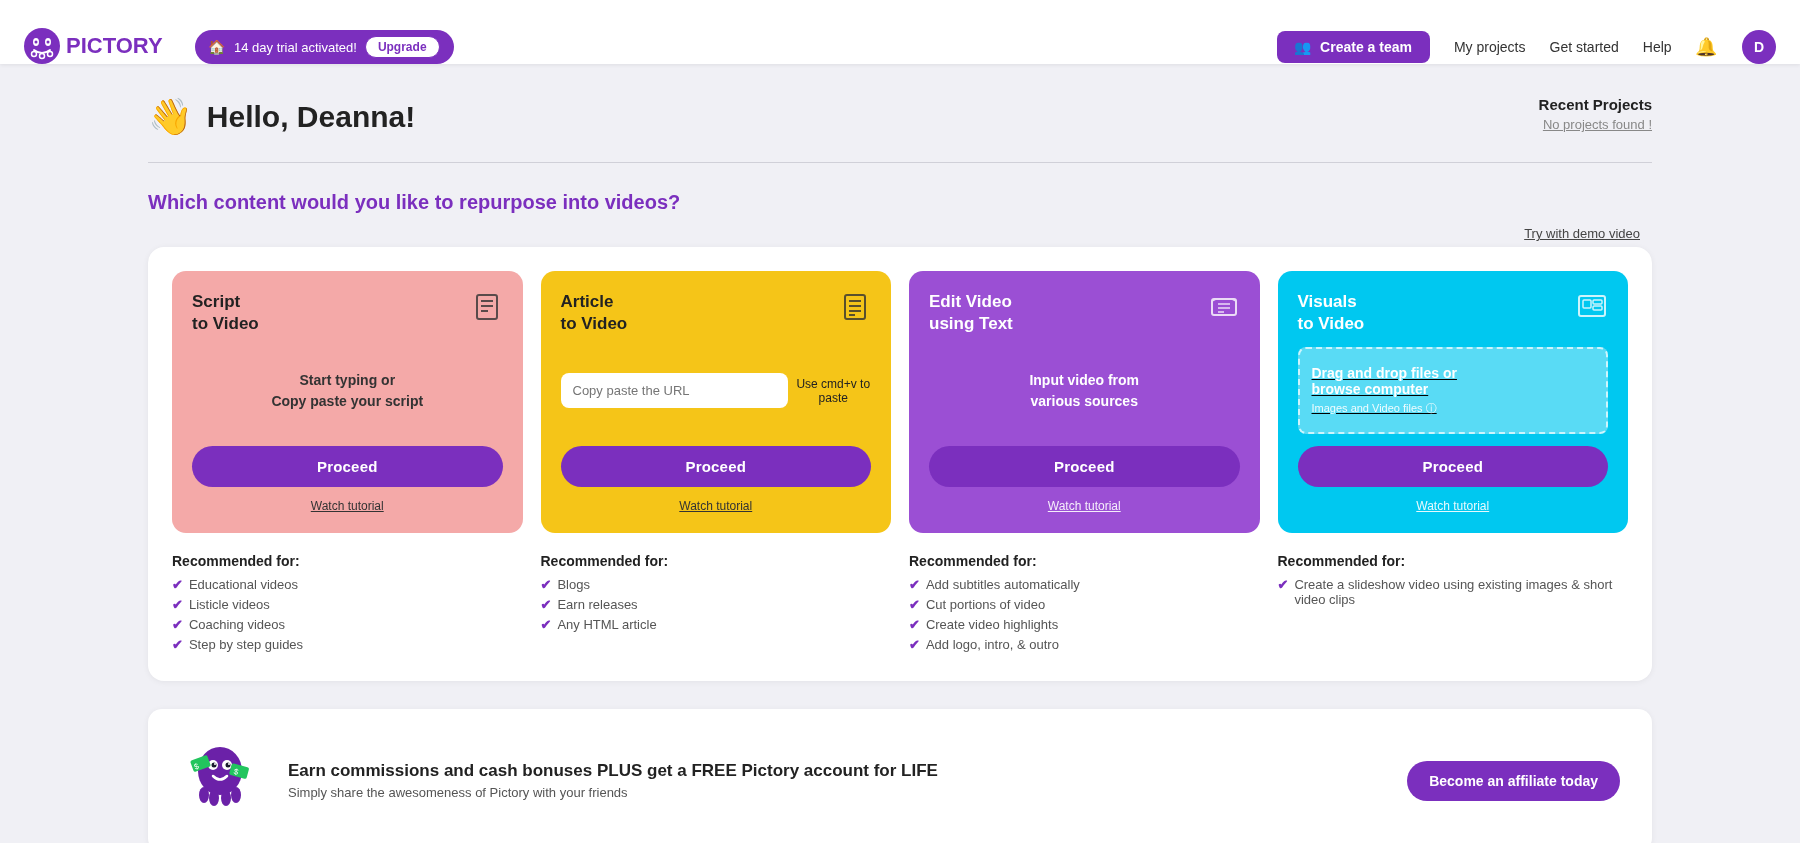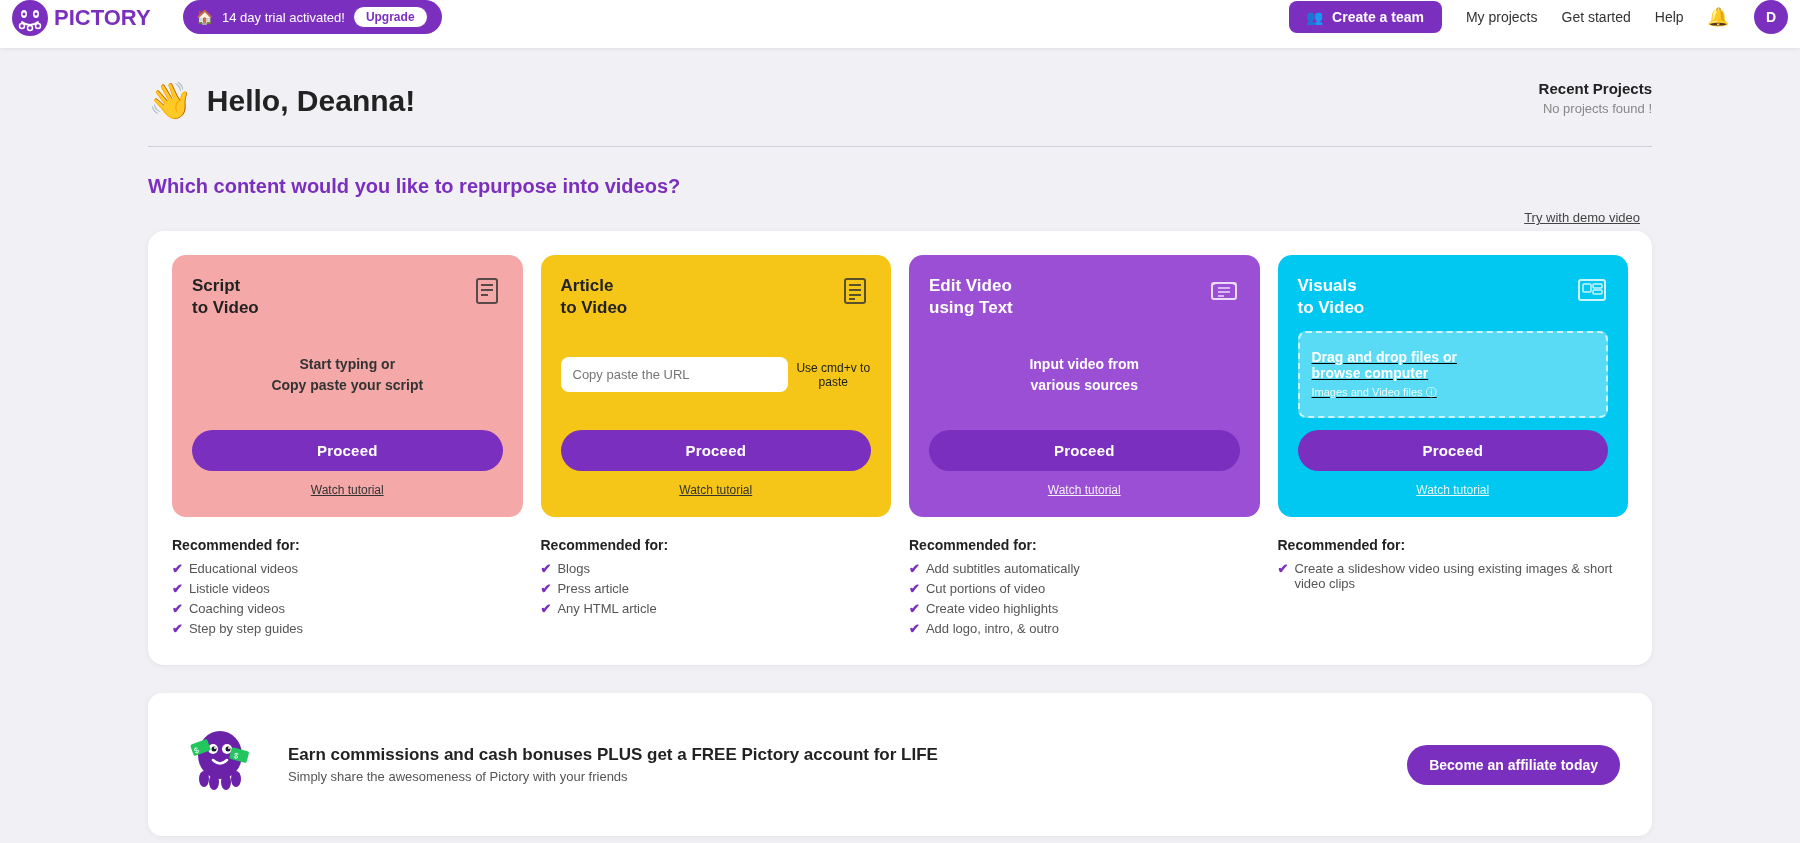--- a/index.html
+++ b/index.html
@@ -2,23 +2,23 @@
 <html><head>
   <meta charset="utf-8">
   <style>
     * { box-sizing: border-box; margin: 0; padding: 0; }
     body { font-family: -apple-system, BlinkMacSystemFont, 'Segoe UI', sans-serif; background: #f0f0f5; min-height: 843px; }
 
     
     nav {
       background: #fff;
       display: flex;
-      align-items: flex-start;
-      padding: 0 12px;
-      height: 48px;
+      align-items: flex-end;
+      padding: 0 24px;
+      height: 64px;
       box-shadow: 0 1px 4px rgba(0,0,0,0.08);
       position: relative;
       z-index: 10;
     }
     .nav-logo { display: flex; align-items: center; gap: 6px; font-size: 22px; font-weight: 700; color: #7B2FBE; margin-right: 16px; }
     .nav-logo-icon { width: 36px; height: 36px; }
     .nav-trial-badge {
       display: flex; align-items: center; gap: 8px;
       background: #7B2FBE; color: #fff; border-radius: 20px;
       padding: 6px 14px; font-size: 13px; font-weight: 500;
@@ -44,21 +44,21 @@
 
     
     .main-container { max-width: 1600px; margin: 0 auto; padding: 32px 48px; }
 
     
     .page-header { display: flex; align-items: flex-start; justify-content: space-between; margin-bottom: 24px; }
     .greeting { display: flex; align-items: center; gap: 14px; font-size: 30px; font-weight: 600; color: #222; }
     .greeting-emoji { font-size: 36px; }
     .recent-projects { text-align: right; }
     .recent-projects-title { font-size: 15px; font-weight: 700; color: #222; }
-    .recent-projects-empty { font-size: 13px; color: #888; margin-top: 4px; }
+    .recent-projects-empty { font-size: 13px; color: #888; margin-top: 4px; text-decoration: underline; }
 
     
     .divider { border: none; border-top: 1px solid #d0d0d8; margin-bottom: 28px; }
 
     
     .section-question { font-size: 20px; font-weight: 600; color: #7B2FBE; margin-bottom: 12px; }
 
     
     .demo-row { display: flex; justify-content: flex-end; padding-right: 12px; margin-bottom: 6px; }
     .demo-link { font-size: 13px; color: #444; text-decoration: underline; cursor: pointer; }
@@ -329,21 +329,21 @@
 
       <div class="rec-col">
         <div class="rec-title">Recommended for:</div>
         <ul class="rec-list">
           <li>
               <span class="rec-check">✔</span>
               <span>Blogs</span>
             </li>
           <li>
               <span class="rec-check">✔</span>
-              <span>Press article</span>
+              <span>Earn releases</span>
             </li>
           <li>
               <span class="rec-check">✔</span>
               <span>Any HTML article</span>
             </li>
         </ul>
       </div>
 
       <div class="rec-col">
         <div class="rec-title">Recommended for:</div>

